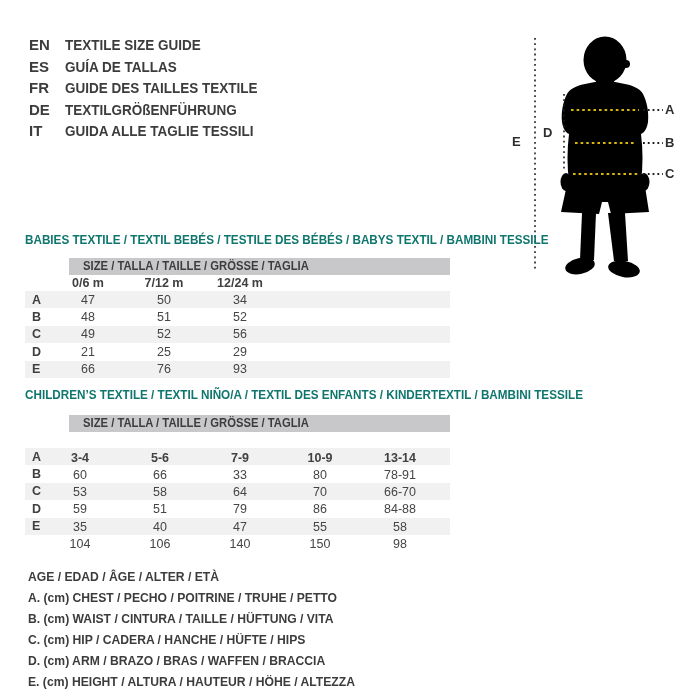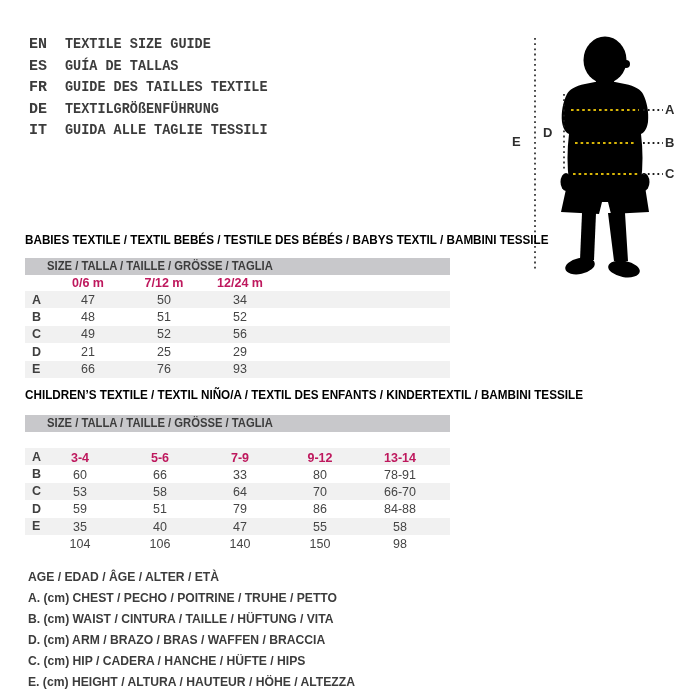--- a/index.html
+++ b/index.html
@@ -3,32 +3,32 @@
 <meta charset="utf-8">
 <style>
   html,body{margin:0;padding:0;background:#ffffff;}
   .canvas{
     position:relative;width:700px;height:700px;background:#ffffff;overflow:hidden;
     font-family:"Liberation Sans",sans-serif;color:#3c3c3c;
   }
   .cond{display:inline-block;transform:scaleX(0.9);transform-origin:0 50%;white-space:nowrap;}
 
   
-  .lang-list{position:absolute;left:29px;top:34px;font-family:Liberation Mono, monospace;}
+  .lang-list{position:absolute;left:29px;top:34px;}
   .lang-row{display:flex;line-height:21.5px;font-size:15px;font-weight:bold;}
   .lang-code{width:36px;flex:0 0 36px;}
 
   
-  .section-title{position:absolute;left:25px;font-size:13px;font-weight:bold;color:#000000;}
+  .section-title{position:absolute;left:25px;font-size:13px;font-weight:bold;color:#0f766e;}
 
   
   .size-table{position:absolute;left:25px;width:425px;font-size:12.5px;}
-  .tbl-headerbar{height:17px;line-height:17px;background:#c8c8cb;padding-left:22px;font-weight:bold;color:#3c3c3c;}
+  .tbl-headerbar{height:17px;line-height:17px;background:#c8c8cb;padding-left:14px;font-weight:bold;color:#3c3c3c;margin-left:44px;}
   .tbl-row{display:flex;align-items:center;}
-  .tbl-colhead{height:16px;font-weight:bold;color:#be185d;}
+  .tbl-colhead{height:16px;font-weight:bold;color:#404040;}
   .tbl-data{height:17.4px;color:#454545;}
   .shade{background:#f1f1f1;}
   .cell{text-align:center;flex:0 0 auto;}
   .rowlabel{text-align:left;padding-left:7px;flex:0 0 auto;font-weight:bold;color:#3f3f3f;}
   .babies .rowlabel{width:18px;}
   .babies .cell{width:76px;}
   .children .rowlabel{width:8px;}
   .children .cell{width:80px;margin-top:36px;}
   .filler{flex:1 1 auto;}
 
@@ -155,21 +155,21 @@
   </div>
   <div class="size-table children" style="top:415px">
     <div class="tbl-headerbar">
       <span class="cond">SIZE / TALLA / TAILLE / GRÖSSE / TAGLIA</span>
     </div>
     <div class="tbl-row tbl-colhead">
       <span class="rowlabel"></span>
       <span class="cell">3-4</span>
       <span class="cell">5-6</span>
       <span class="cell">7-9</span>
-      <span class="cell">9-12</span>
+      <span class="cell">10-9</span>
       <span class="cell">13-14</span>
       <span class="filler"></span>
     </div>
     <div class="tbl-row tbl-data shade">
       <span class="rowlabel">A</span>
       <span class="cell">60</span>
       <span class="cell">66</span>
       <span class="cell">33</span>
       <span class="cell">80</span>
       <span class="cell">78-91</span>
@@ -210,18 +210,18 @@
       <span class="cell">150</span>
       <span class="cell">98</span>
       <span class="filler"></span>
     </div>
   </div>
 
   <div class="legend">
     <div class="legend-line"><span class="cond">AGE / EDAD / ÂGE / ALTER / ETÀ</span></div>
     <div class="legend-line"><span class="cond">A. (cm) CHEST / PECHO / POITRINE / TRUHE / PETTO</span></div>
     <div class="legend-line"><span class="cond">B. (cm) WAIST / CINTURA / TAILLE / HÜFTUNG / VITA</span></div>
+    <div class="legend-line"><span class="cond">C. (cm) HIP / CADERA / HANCHE / HÜFTE / HIPS</span></div>
     <div class="legend-line"><span class="cond">D. (cm) ARM / BRAZO / BRAS / WAFFEN / BRACCIA</span></div>
-    <div class="legend-line"><span class="cond">C. (cm) HIP / CADERA / HANCHE / HÜFTE / HIPS</span></div>
     <div class="legend-line"><span class="cond">E. (cm) HEIGHT / ALTURA / HAUTEUR / HÖHE / ALTEZZA</span></div>
   </div>
 
 </div>
 
 </body></html>

